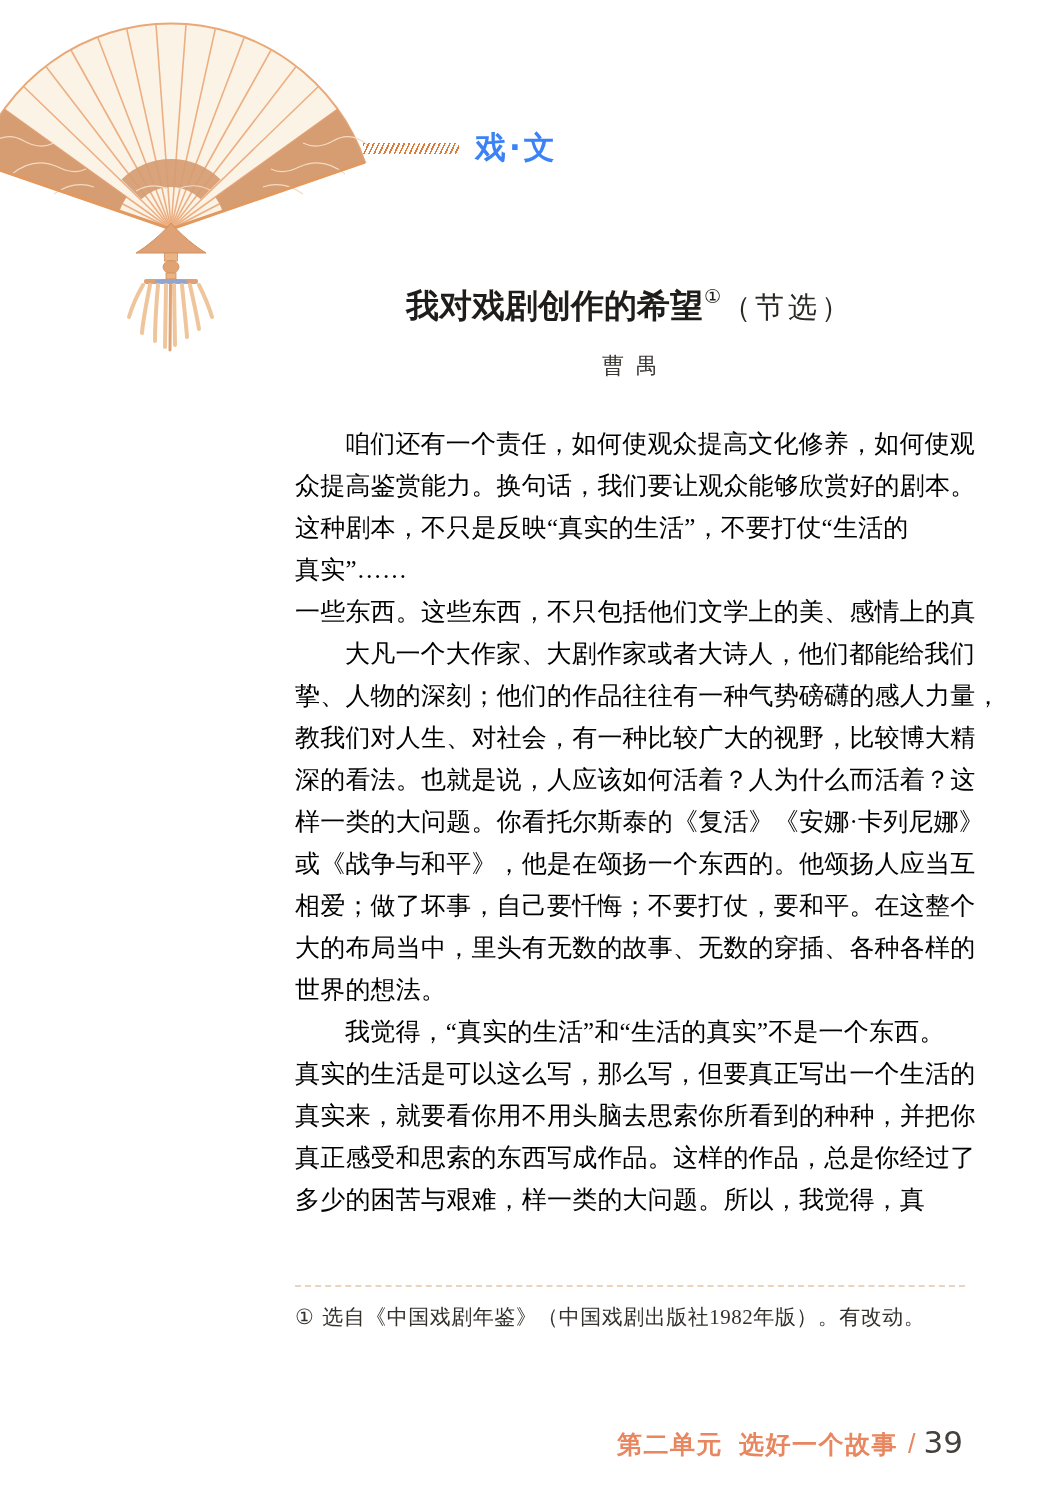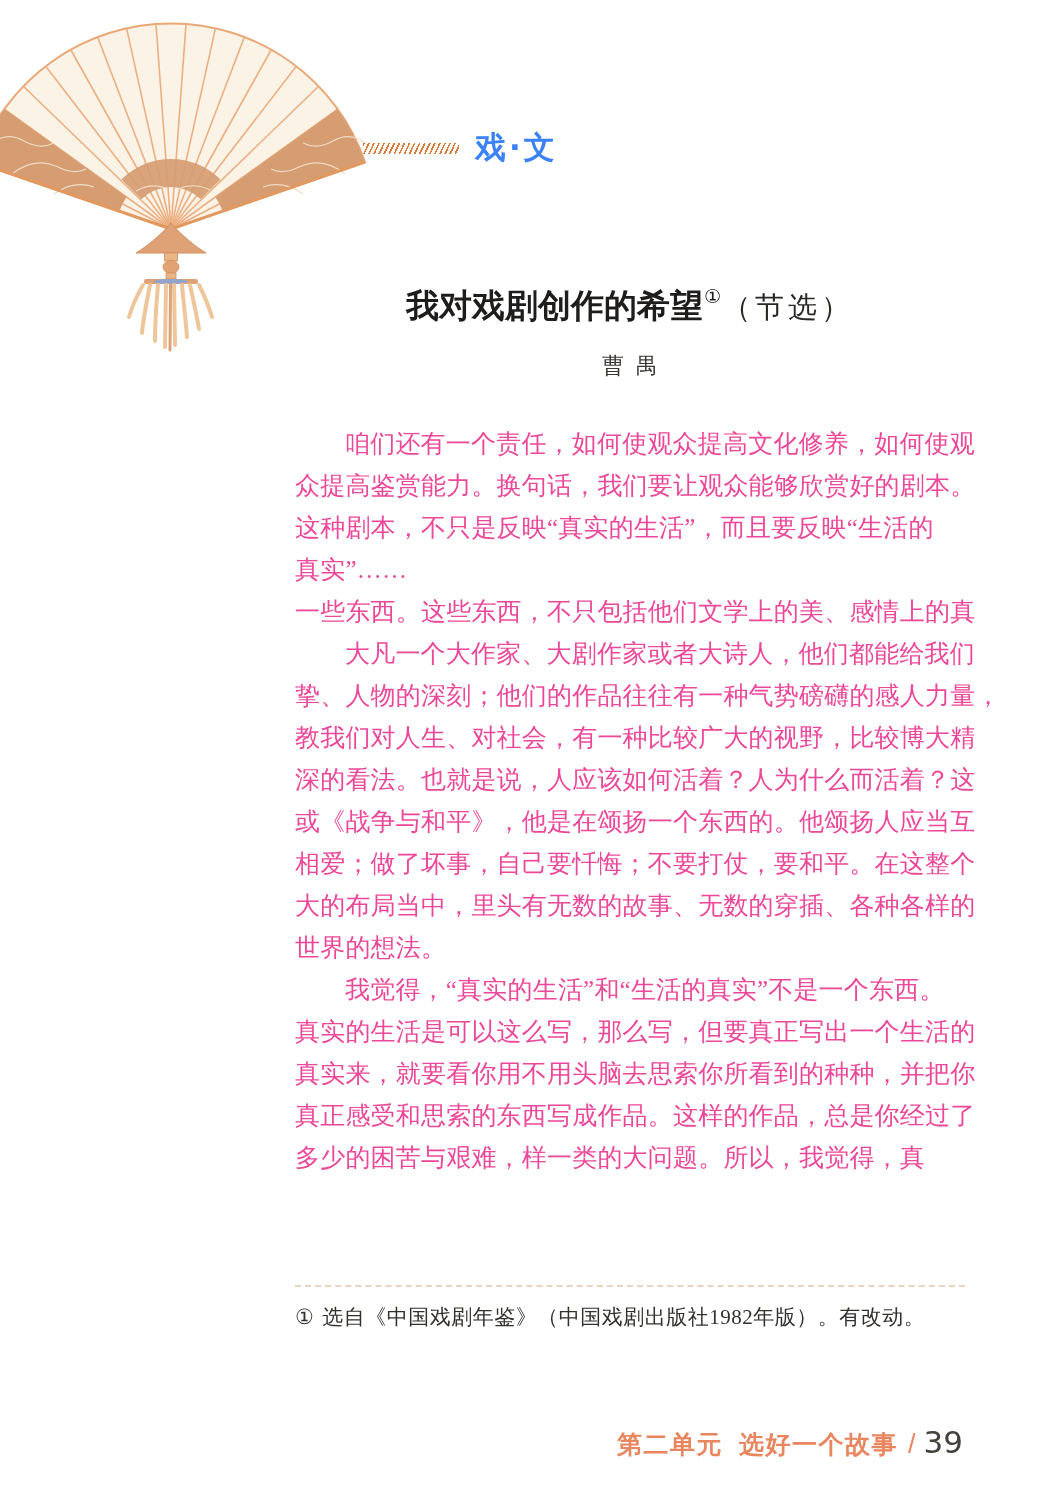--- a/index.html
+++ b/index.html
@@ -48,21 +48,21 @@
   }
 
   .author {
     position: absolute; top: 351px; width: 100%; text-align: center;
     font-size: 22px; letter-spacing: 12px; text-indent: 12px; color: #3a3632; font-family: Liberation Serif, serif;
   }
 
   .body-text { position: absolute; top: 423px; width: 100%; font-size: 25px; }
   .body-text .line {
     height: 42px; line-height: 42px; white-space: pre; letter-spacing: 0.2px;
-    color: #ec4899;
+    color: #000000;
   }
   .body-text .line.first { text-indent: 2em; }
 
   .footnote-divider {
     position: absolute; top: 1285px; width: 100%; height: 0;
     border-top: 2px dashed #ebd3be;
   }
   .footnote {
     position: absolute; top: 1303px; width: 100%;
     font-size: 21px; color: #33302c; letter-spacing: 0.5px; white-space: nowrap;
@@ -168,29 +168,30 @@
   <div class="column">
 
     <h1 class="title-row"><span>我对戏剧创作的希望</span><sup>①</sup><span class="title-suffix">（节选）</span></h1>
 
     <div class="author">曹禺</div>
 
     <div class="body-text">
         <div>
           <div class="line first">咱们还有一个责任，如何使观众提高文化修养，如何使观</div>
           <div class="line">众提高鉴赏能力。换句话，我们要让观众能够欣赏好的剧本。</div>
-          <div class="line">这种剧本，不只是反映“真实的生活”，而且要反映“生活的</div>
+          <div class="line">这种剧本，不只是反映“真实的生活”，不要打仗“生活的</div>
           <div class="line">真实”……</div>
         </div>
         <div>
           <div class="line">一些东西。这些东西，不只包括他们文学上的美、感情上的真</div>
           <div class="line first">大凡一个大作家、大剧作家或者大诗人，他们都能给我们</div>
           <div class="line">挚、人物的深刻；他们的作品往往有一种气势磅礴的感人力量，</div>
           <div class="line">教我们对人生、对社会，有一种比较广大的视野，比较博大精</div>
           <div class="line">深的看法。也就是说，人应该如何活着？人为什么而活着？这</div>
+          <div class="line">样一类的大问题。你看托尔斯泰的《复活》《安娜·卡列尼娜》</div>
           <div class="line">或《战争与和平》，他是在颂扬一个东西的。他颂扬人应当互</div>
           <div class="line">相爱；做了坏事，自己要忏悔；不要打仗，要和平。在这整个</div>
           <div class="line">大的布局当中，里头有无数的故事、无数的穿插、各种各样的</div>
           <div class="line">世界的想法。</div>
         </div>
         <div>
           <div class="line first">我觉得，“真实的生活”和“生活的真实”不是一个东西。</div>
           <div class="line">真实的生活是可以这么写，那么写，但要真正写出一个生活的</div>
           <div class="line">真实来，就要看你用不用头脑去思索你所看到的种种，并把你</div>
           <div class="line">真正感受和思索的东西写成作品。这样的作品，总是你经过了</div>

